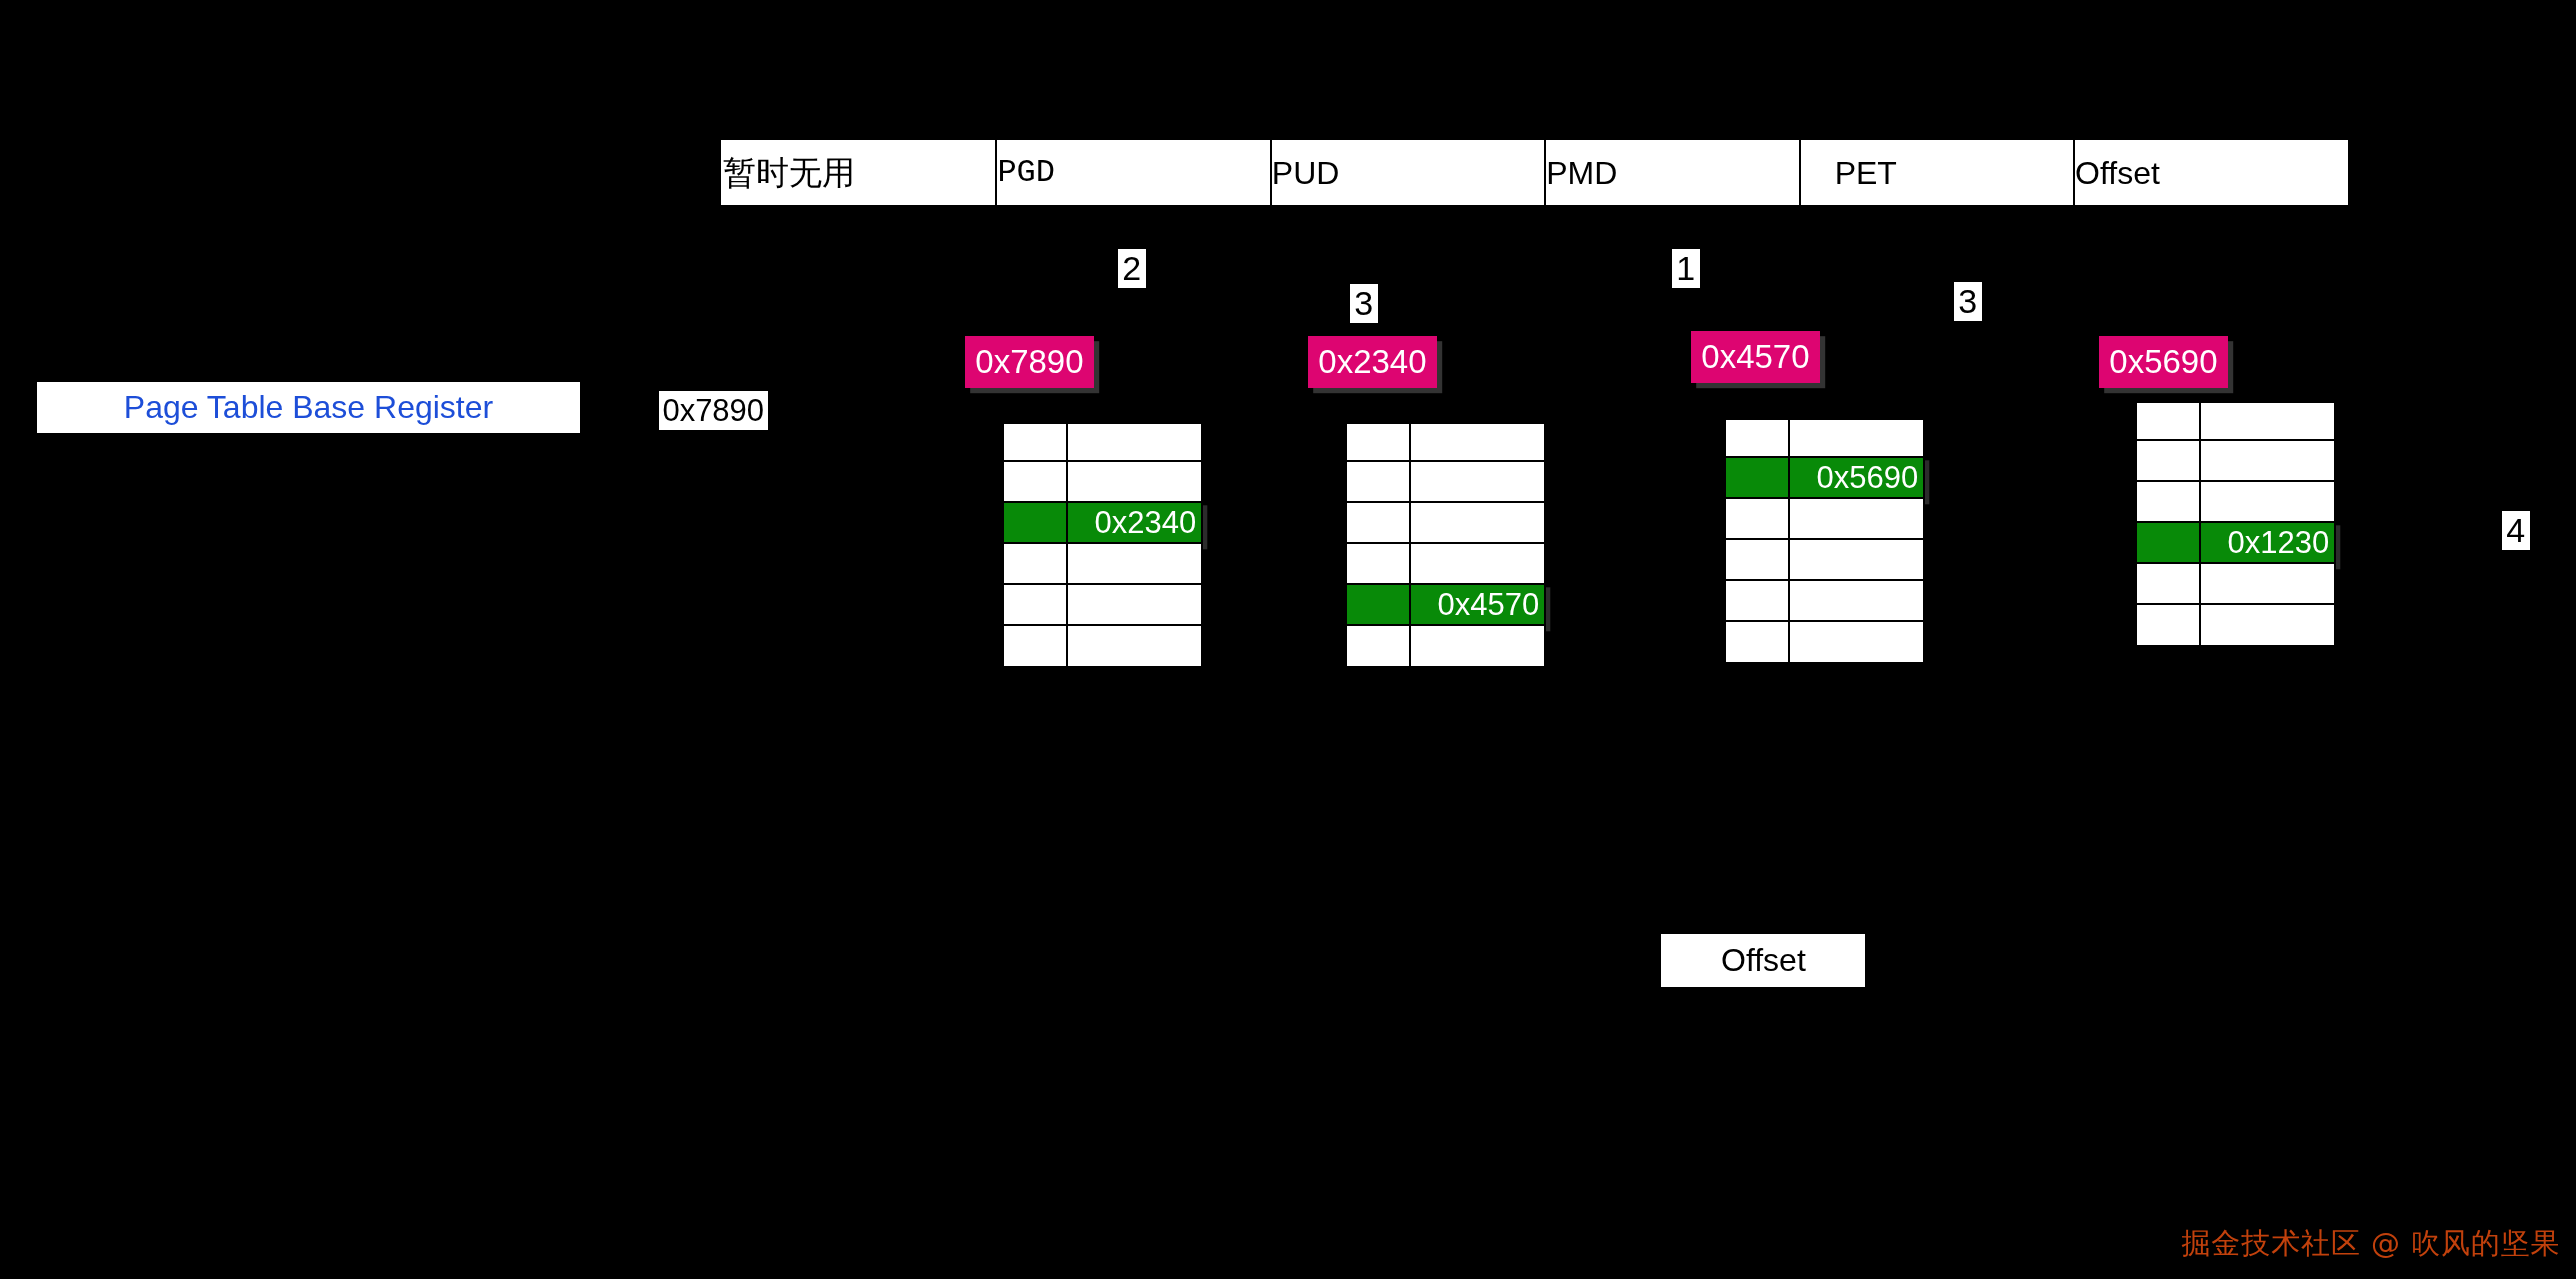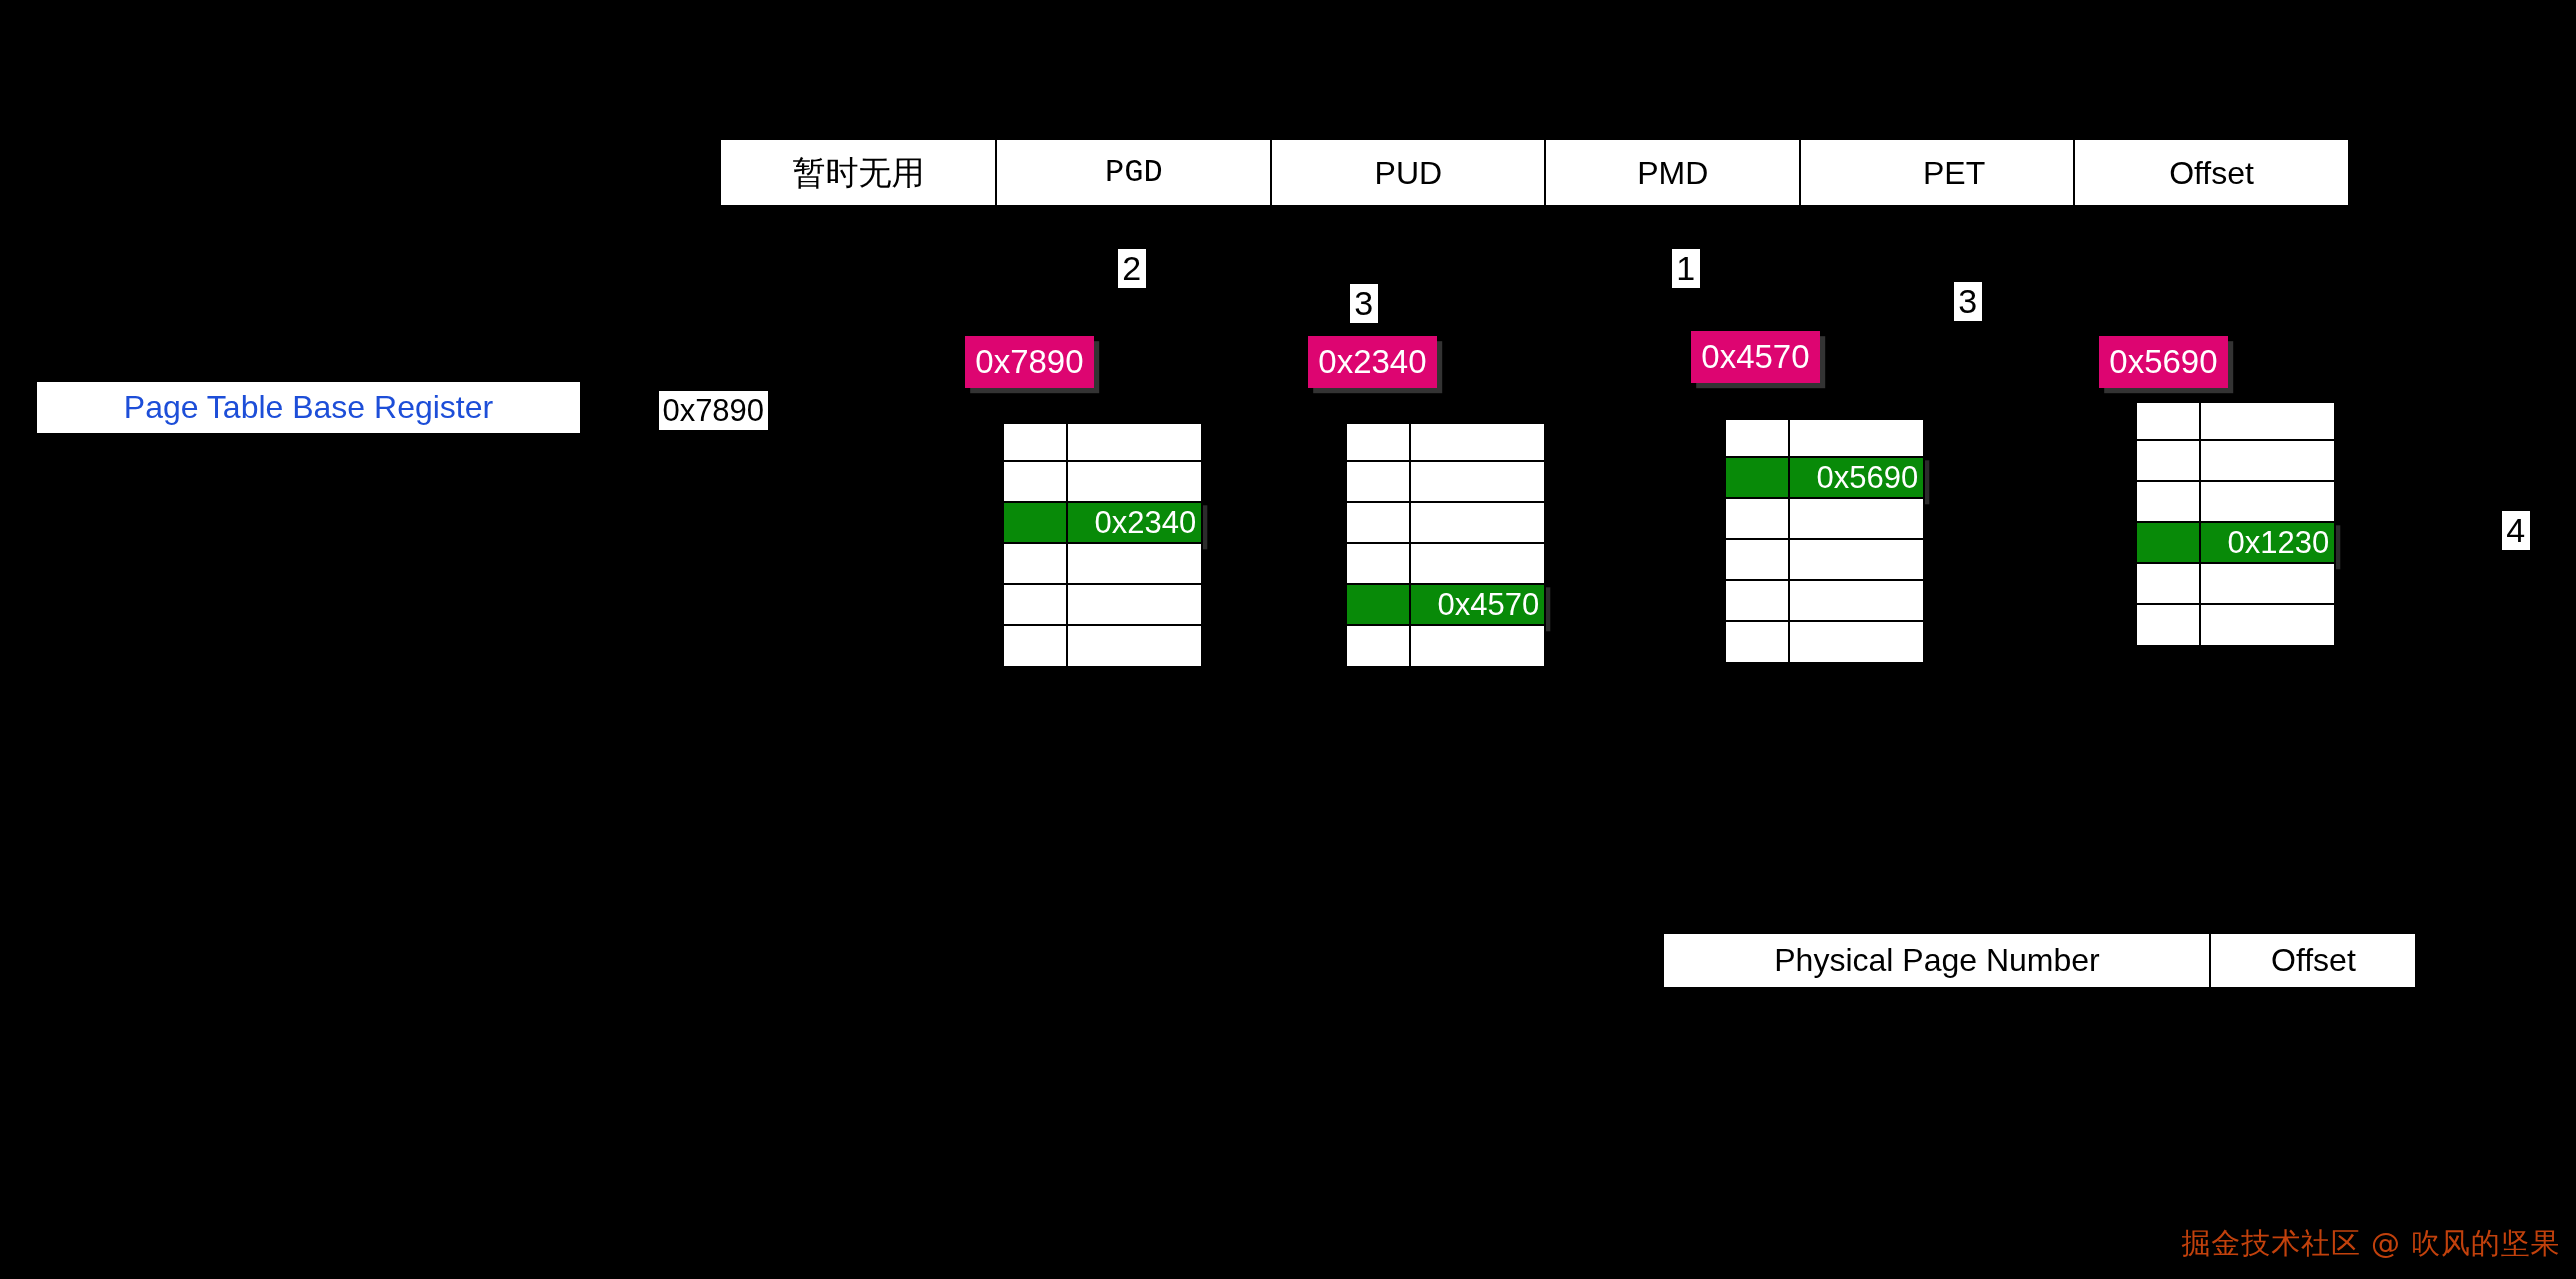--- a/index.html
+++ b/index.html
@@ -25,21 +25,20 @@
     display: flex;
     align-items: stretch;
   }
   .va-cell {
     background: #ffffff;
     color: #000000;
     border: 2.6px solid #000000;
     margin-left: -2.6px;
     display: flex;
     align-items: center;
-    justify-content: center;
     font-size: 32px;
     line-height: 1;
     box-sizing: border-box;
   }
   .va-cell.first { margin-left: 0; }
   .va-cell.dashed {
     border: 4.3px dashed #ffffff;
     outline: 2.6px solid #000000;
     outline-offset: -2.6px;
     background: #ffffff;
@@ -319,23 +318,20 @@
           <div class="c2"></div>
         </div>
         <div class="row">
           <div class="c1"></div>
           <div class="c2"></div>
         </div>
       </div>
     </div>
 
   <div class="result-bar" id="result-bar">
-      <div class="result-cell first" style="width: 550px;">
-        <span>Physical Page Number</span>
-      </div>
       <div class="result-cell" style="width: 208px;">
         <span>Offset</span>
       </div>
     </div>
 
   <div class="watermark">掘金技术社区 @ 吹风的坚果</div>
 
 </div>
 
 

